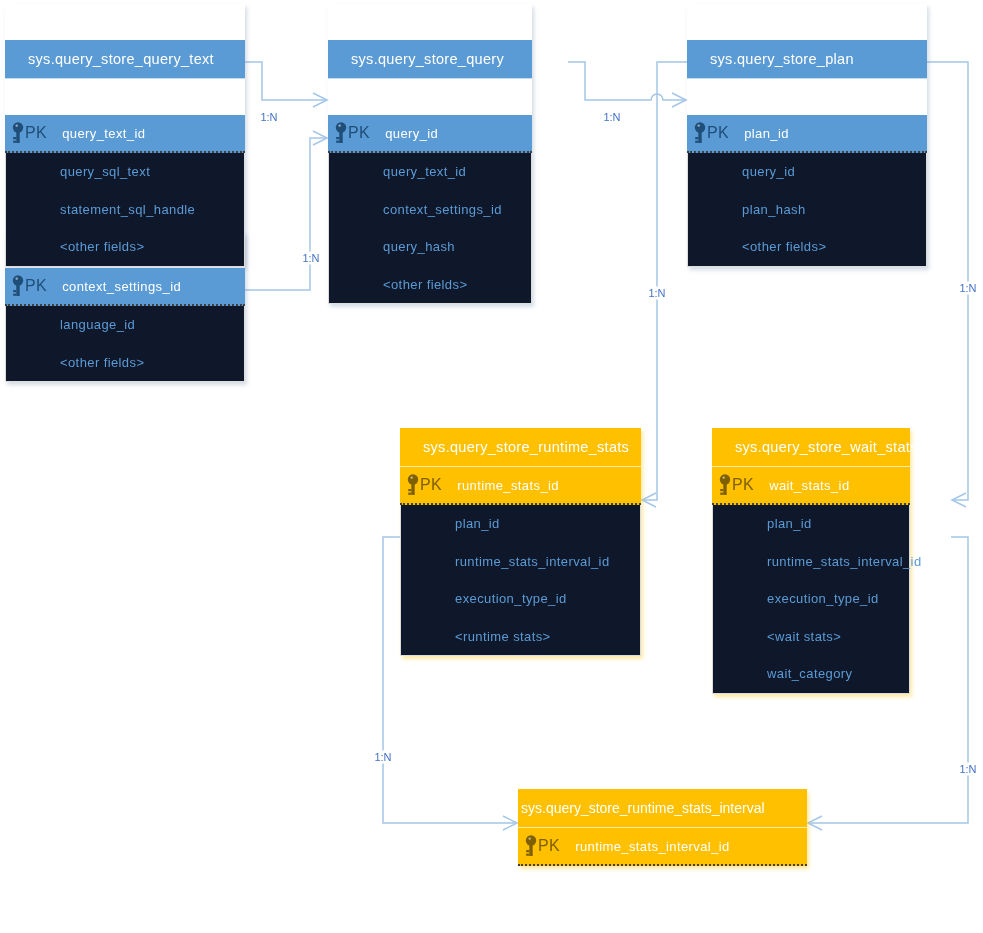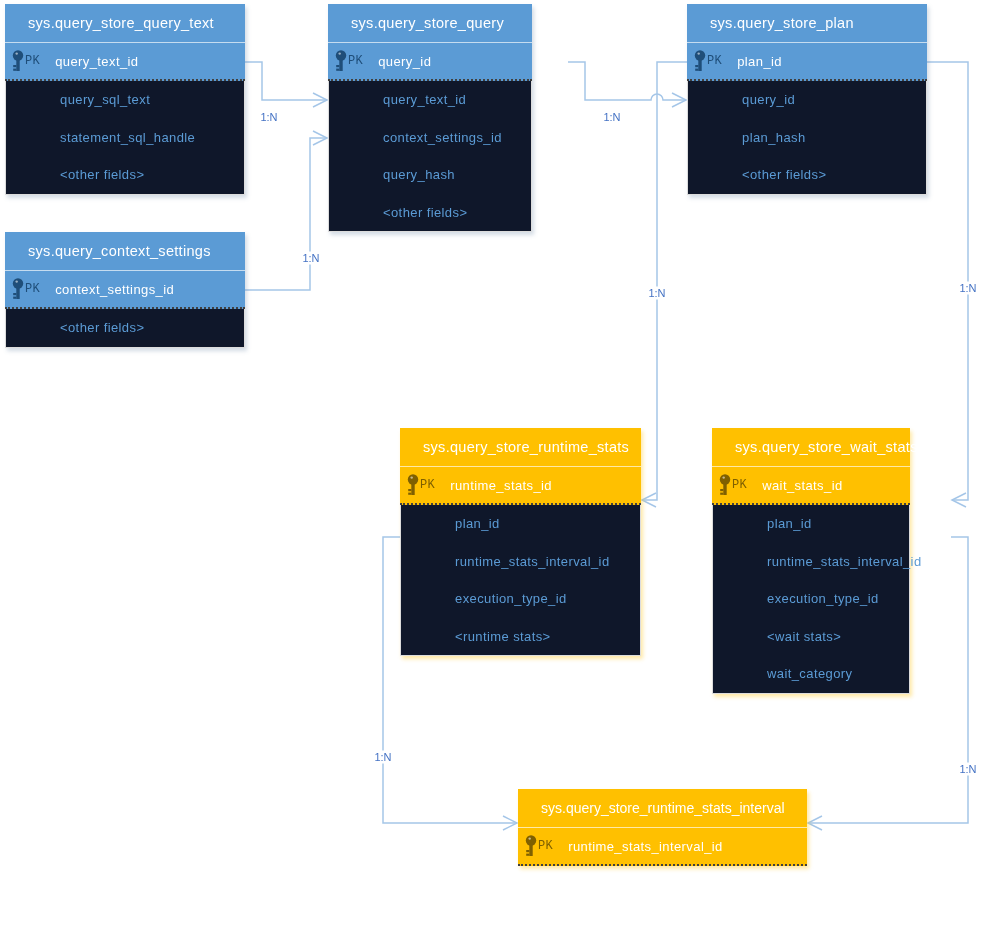--- a/index.html
+++ b/index.html
@@ -15,33 +15,33 @@
   .table.blue{box-shadow:2px 3px 4px rgba(100,130,160,0.28);}
   .table.orange{box-shadow:2px 3px 4px rgba(255,192,0,0.35);margin-top:24px;}
   .t-title{
     height:39px;box-sizing:border-box;
     display:flex;align-items:center;
     padding-left:23px;
     color:#ffffff;font-size:14.5px;letter-spacing:0.3px;
     white-space:nowrap;
     border-bottom:1px solid rgba(255,255,255,0.65);
   }
-  .table.tight .t-title{padding-left:23px;font-size:14px;letter-spacing:0;}
-  .blue .t-title,.blue .t-pk{background:#5B9BD5;}
+  .table.tight .t-title{padding-left:3px;font-size:14px;letter-spacing:0;}
+  .blue .t-title,.blue .t-pk{background:#5B9BD5;margin-top:36px;}
   .orange .t-title,.orange .t-pk{background:#FFC000;}
   .t-pk{
     height:38px;box-sizing:border-box;
     display:flex;align-items:center;
     border-bottom:2px dotted #404040;
     color:#ffffff;font-size:13px;letter-spacing:0.4px;white-space:nowrap;
   }
   .key-ic{margin-left:7px;display:flex;align-items:center;}
   .blue .key-ic{color:#1F4E79;}
   .orange .key-ic{color:#7F6000;}
-  .pk-badge{margin-left:1px;font-size:12px;font-family:Liberation Mono, monospace;}
+  .pk-badge{margin-left:1px;font-size:16px;}
   .blue .pk-badge{color:#1F4E79;}
   .orange .pk-badge{color:#7F6000;}
   .pk-field{margin-left:15px;color:#ffffff;}
   .t-body{
     background:#0f172a;
     border:1px solid #DCDCDC;border-top:none;
     box-sizing:border-box;
   }
   .t-row{
     height:37.5px;box-sizing:border-box;
@@ -142,35 +142,35 @@
       <span class="pk-field">plan_id</span>
     </div>
     <div class="t-body">
       <div class="t-row">query_id</div>
       <div class="t-row">plan_hash</div>
       <div class="t-row">&lt;other fields&gt;</div>
     </div>
   </div>
 
   <div class="table blue" style="left:5px;top:232px;width:240px">
-    <div class="t-title">sys.query_context_settings</div>
     <div class="t-pk">
       <span class="key-ic">
         <svg width="12" height="22" viewBox="0 0 12 22">
             <circle cx="6" cy="5.5" r="5.2" fill="currentColor"></circle>
             <circle cx="4.7" cy="3.6" r="1.2" fill="#ffffff" opacity="0.55"></circle>
             <rect x="4.3" y="9" width="3.4" height="12" fill="currentColor"></rect>
             <rect x="1.2" y="15" width="3.2" height="2.2" fill="currentColor"></rect>
             <rect x="1.2" y="18.6" width="3.2" height="2.2" fill="currentColor"></rect>
           </svg>
       </span>
       <span class="pk-badge">PK</span>
       <span class="pk-field">context_settings_id</span>
     </div>
     <div class="t-body">
+      <div class="t-row">language_id</div>
       <div class="t-row">&lt;other fields&gt;</div>
     </div>
   </div>
 
   <div class="table orange" style="left:400px;top:404px;width:241px">
     <div class="t-title">sys.query_store_runtime_stats</div>
     <div class="t-pk">
       <span class="key-ic">
         <svg width="12" height="22" viewBox="0 0 12 22">
             <circle cx="6" cy="5.5" r="5.2" fill="currentColor"></circle>

